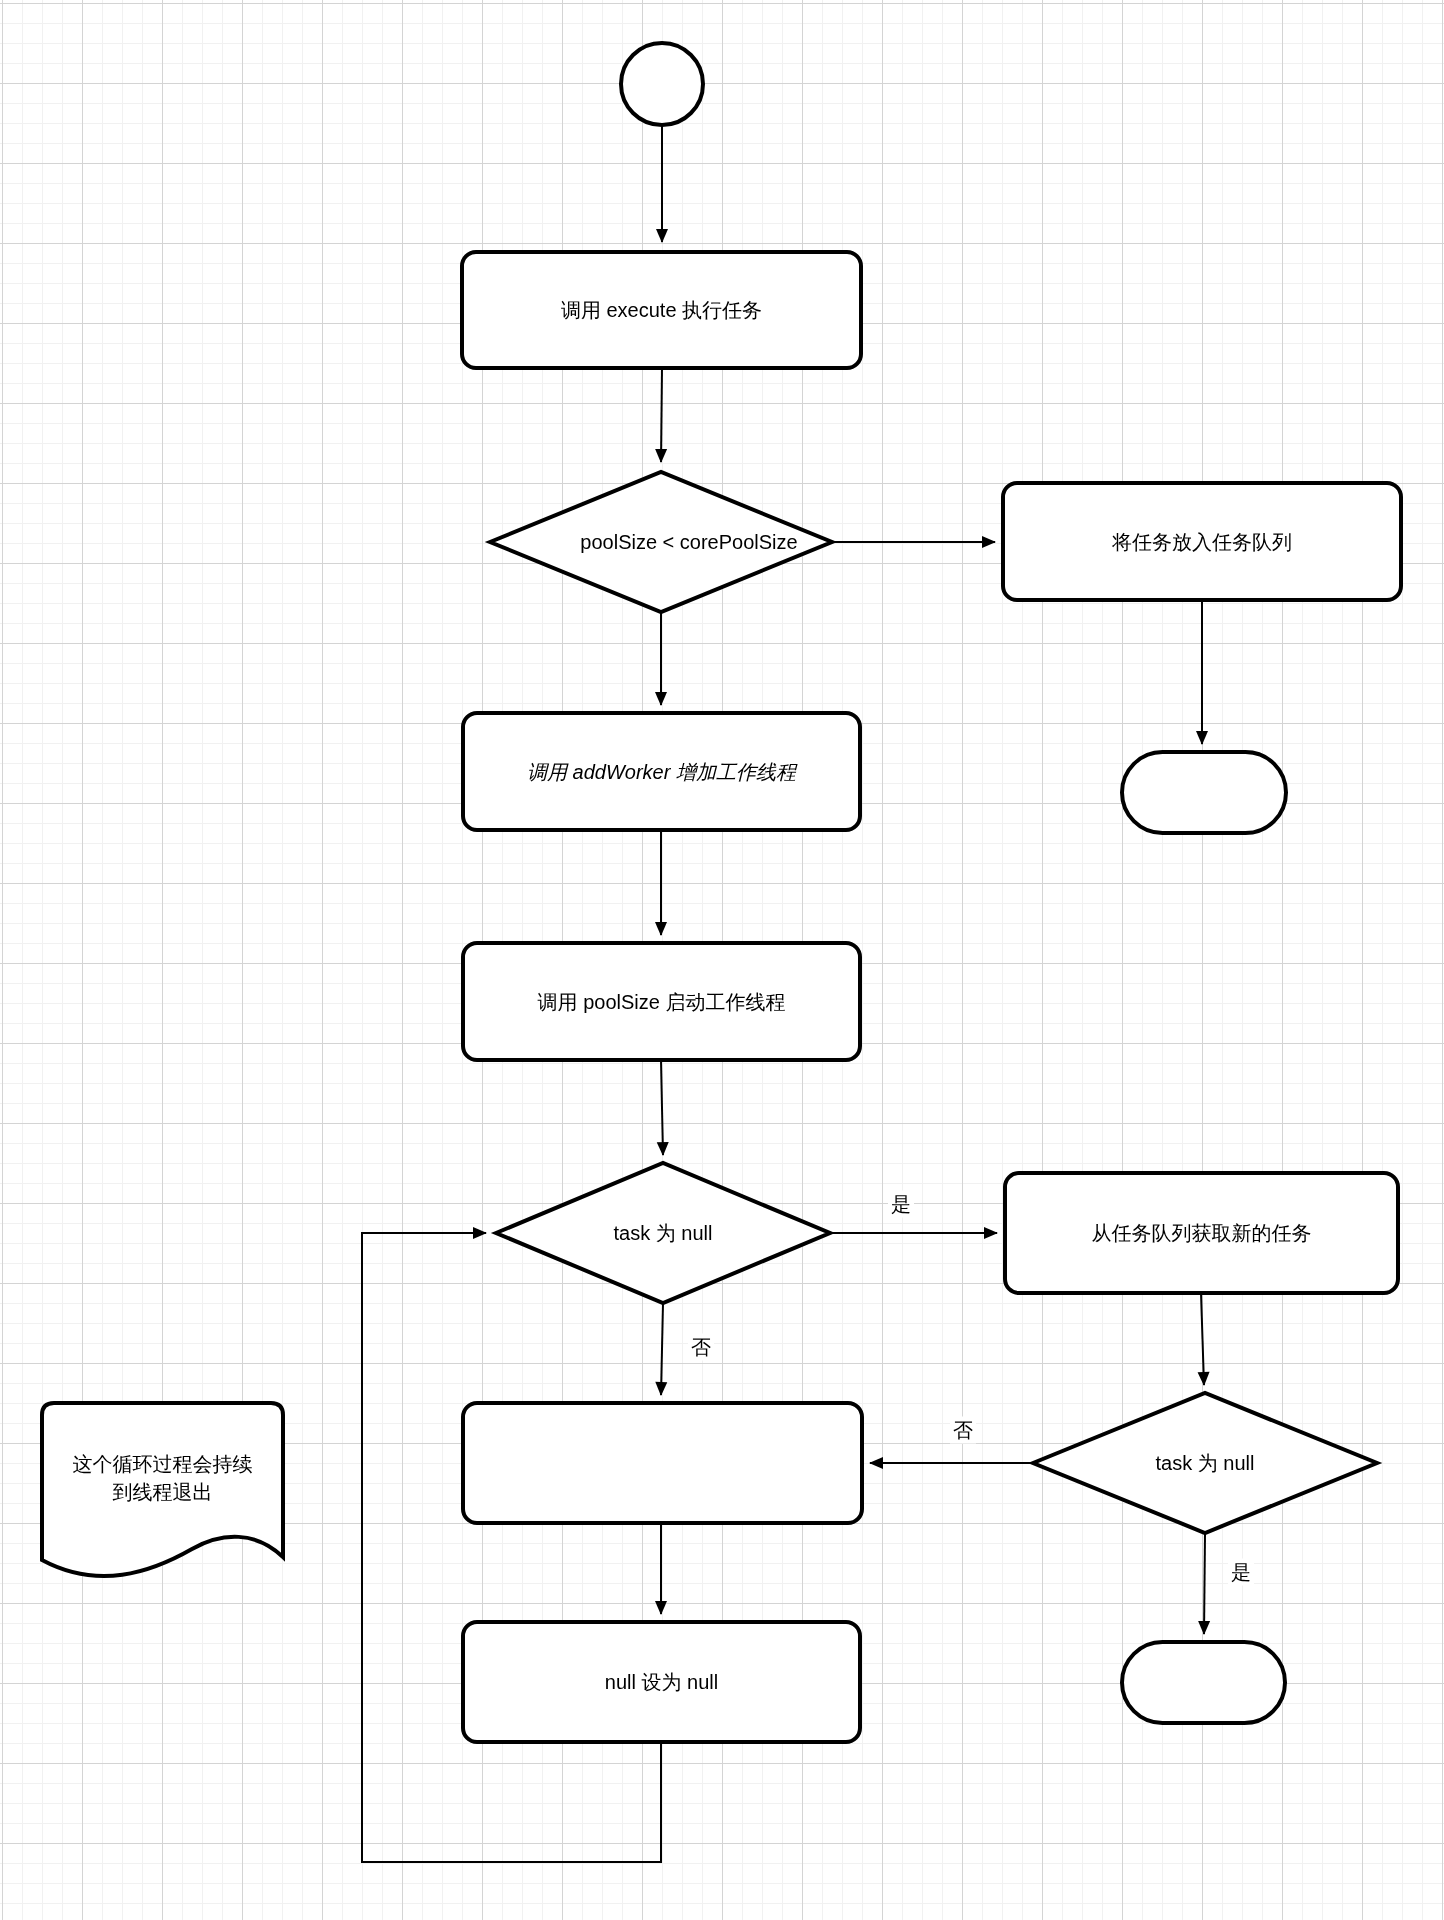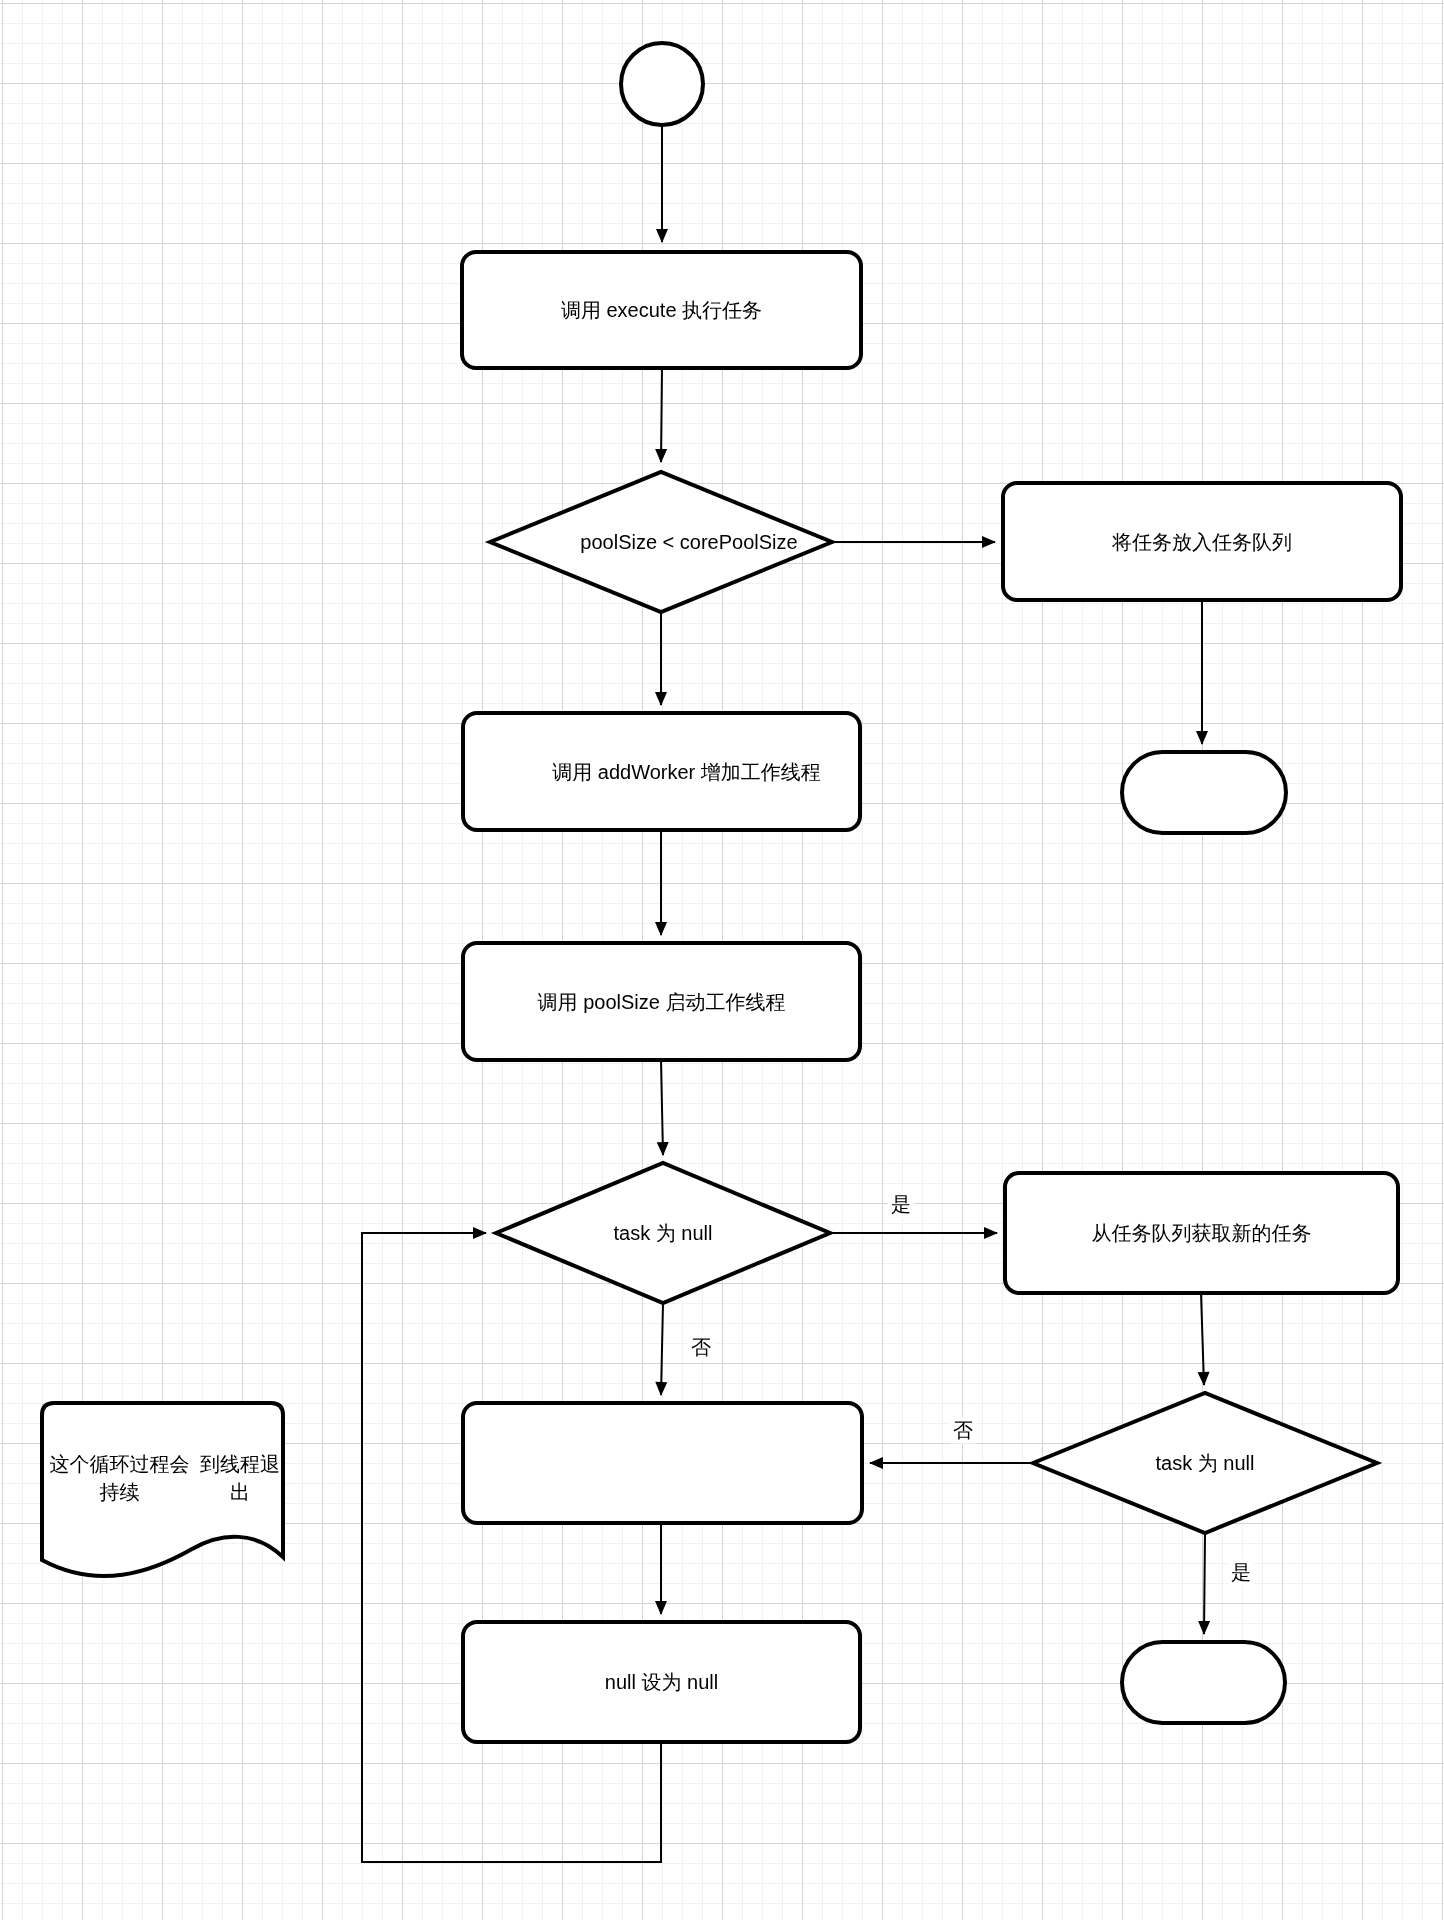--- a/index.html
+++ b/index.html
@@ -32,21 +32,21 @@
     display: flex;
     align-items: center;
     justify-content: center;
     text-align: center;
     font-size: 20px;
     color: #000000;
     line-height: 1.4;
     pointer-events: none;
   }
   .note-label {
-    flex-direction: row;
+    flex-direction: column;
   }
   .edge-label {
     position: absolute;
     transform: translate(-50%, -50%);
     font-size: 20px;
     color: #000000;
     background: #ffffff;
     padding: 0 3px;
     pointer-events: none;
   }
@@ -100,21 +100,21 @@
                L42,1415 Q42,1403 54,1403 Z"></path>
     </g>
   </svg>
 
   <div class="node-label" style="left:462px; top:252px; width:399px; height:116px;text-align:center;">调用 execute 执行任务</div>
 
   <div class="node-label" style="left:518px; top:472px; width:342px; height:140px;">poolSize &lt; corePoolSize</div>
 
   <div class="node-label" style="left:1003px; top:483px; width:398px; height:117px;">将任务放入任务队列</div>
 
-  <div class="node-label" style="left:488px; top:713px; width:397px; height:117px;">调用 addWorker 增加工作线程</div>
+  <div class="node-label" style="left:463px; top:713px; width:397px; height:117px;font-style:italic;">调用 addWorker 增加工作线程</div>
 
   <div class="node-label" style="left:463px; top:943px; width:397px; height:117px;">调用 poolSize 启动工作线程</div>
 
   <div class="node-label" style="left:496px; top:1163px; width:334px; height:140px;">task 为 null</div>
 
   <div class="node-label" style="left:1005px; top:1173px; width:393px; height:120px;">从任务队列获取新的任务</div>
 
 
   <div class="node-label" style="left:1033px; top:1393px; width:344px; height:140px;">task 为 null</div>
 

